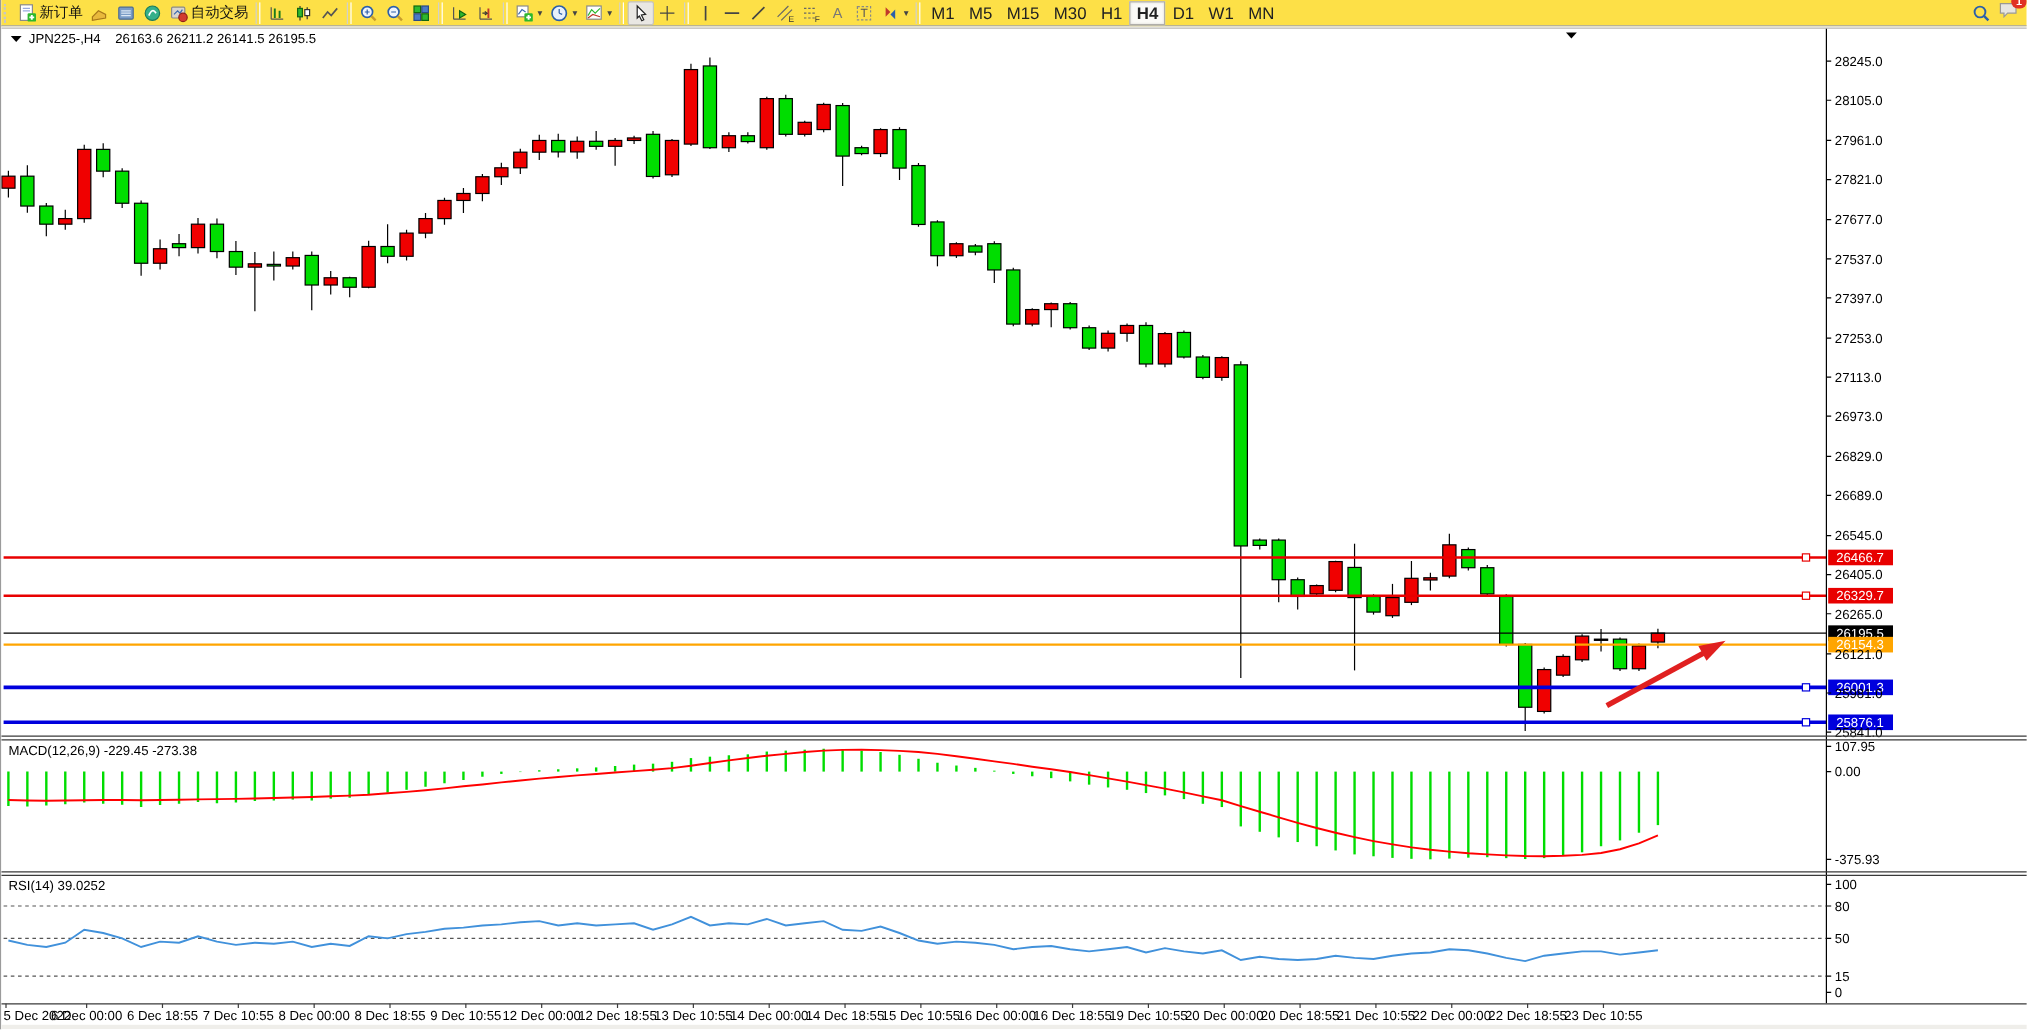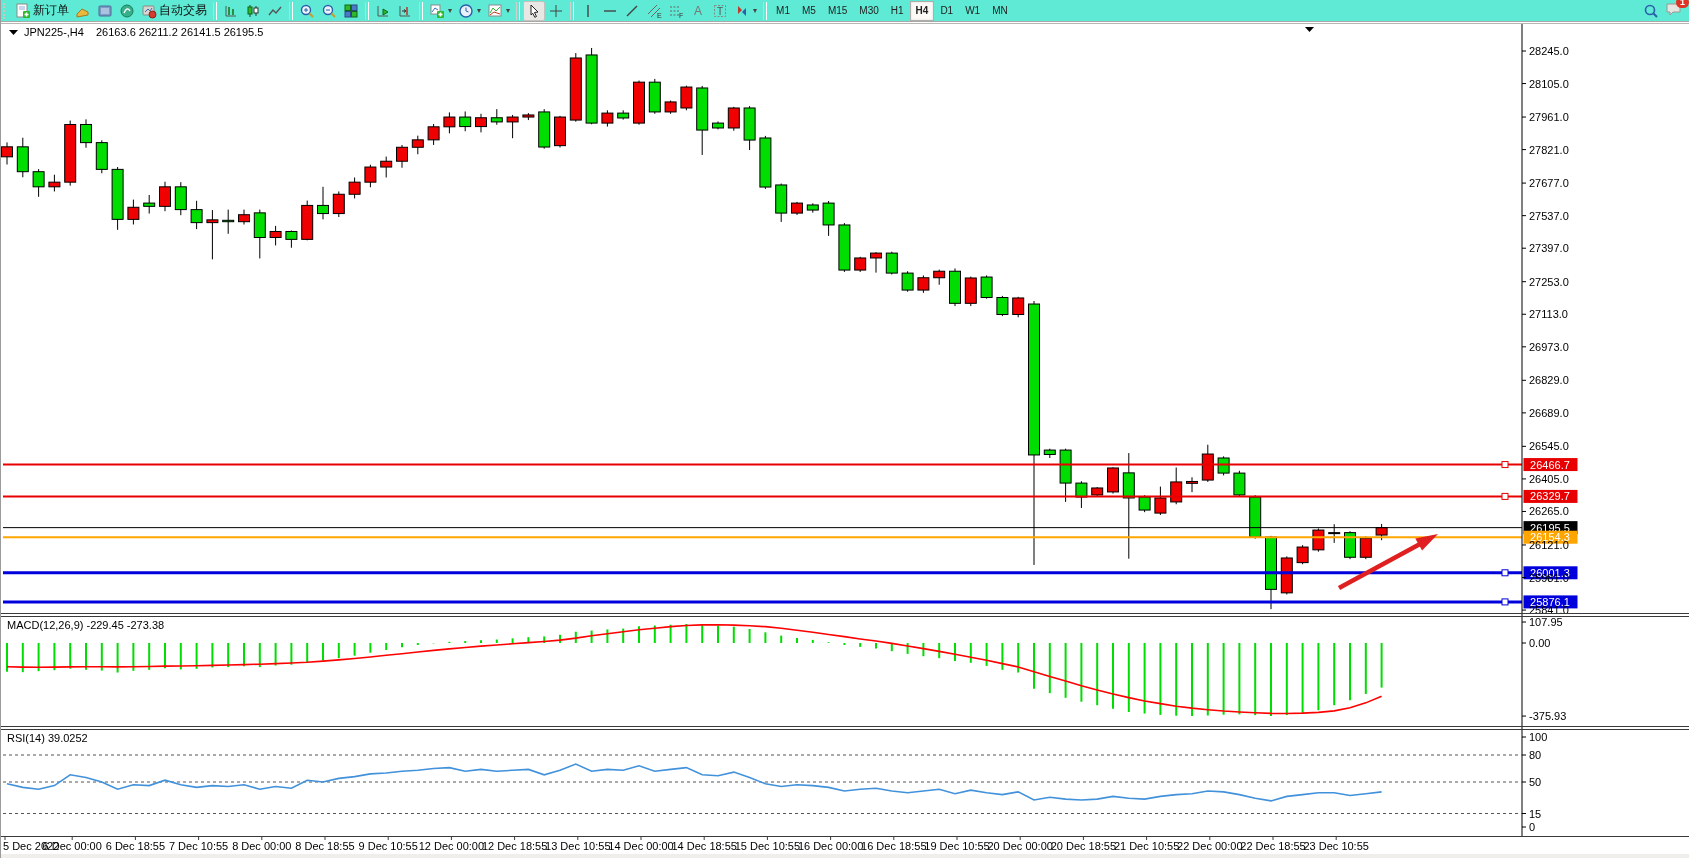--- a/index.html
+++ b/index.html
@@ -1,27 +1,27 @@
 <!DOCTYPE html>
 <html><head>
 <meta charset="utf-8">
 <style>
   html,body{margin:0;padding:0;background:#fff;font-family:"Liberation Sans",sans-serif;}
   #app{position:relative;width:1689px;height:858px;background:#fff;overflow:hidden;
        border-left:1px solid #9b9b9b;box-sizing:border-box;}
   
-  #toolbar{position:absolute;left:0;top:0;width:100%;height:22px;background:#5eead4;
+  #toolbar{position:absolute;left:0;top:0;width:100%;height:22px;background:#fde047;
            border-bottom:1px solid #a8a8a8;display:flex;align-items:center;box-sizing:border-box;}
   .tb-grip{width:5px;height:16px;margin:0 2px;border-left:2px dotted #c9c7c2;}
   .tb-sep{width:2px;height:18px;margin:0 3px;border-left:1px solid #d2d0cb;border-right:1px solid #ffffff;}
   .tb-btn{display:flex;align-items:center;gap:2px;height:18px;padding:0 2px;border:1px solid transparent;
           border-radius:2px;cursor:default;}
   .tb-btn svg{display:block;}
   .tb-label{font-size:12px;color:#111;white-space:nowrap;}
-  .tf-btn{font-size:10px;color:#222;padding:1px 5px;height:16px;line-height:16px;border:1px solid transparent;}
+  .tf-btn{font-size:14px;color:#222;padding:1px 5px;height:16px;line-height:16px;border:1px solid transparent;}
   .tf-btn.active{background:#fbfaf7;border:1px solid #b0aeaa;box-shadow:inset 0 0 2px #d8d6d2;font-weight:bold;}
   .caret{font-size:8px;color:#444;margin-left:1px;}
   #tb-right{margin-left:auto;display:flex;align-items:center;gap:6px;padding-right:6px;}
   .badge{position:absolute;top:-4px;right:-6px;background:#e03125;color:#fff;border-radius:8px;
          font-size:9px;font-weight:bold;padding:0 4px;line-height:11px;}
   .chat-wrap{position:relative;}
   
   #chart-wrap{position:absolute;left:0;top:22px;width:1689px;height:764px;}
 </style>
 </head>

